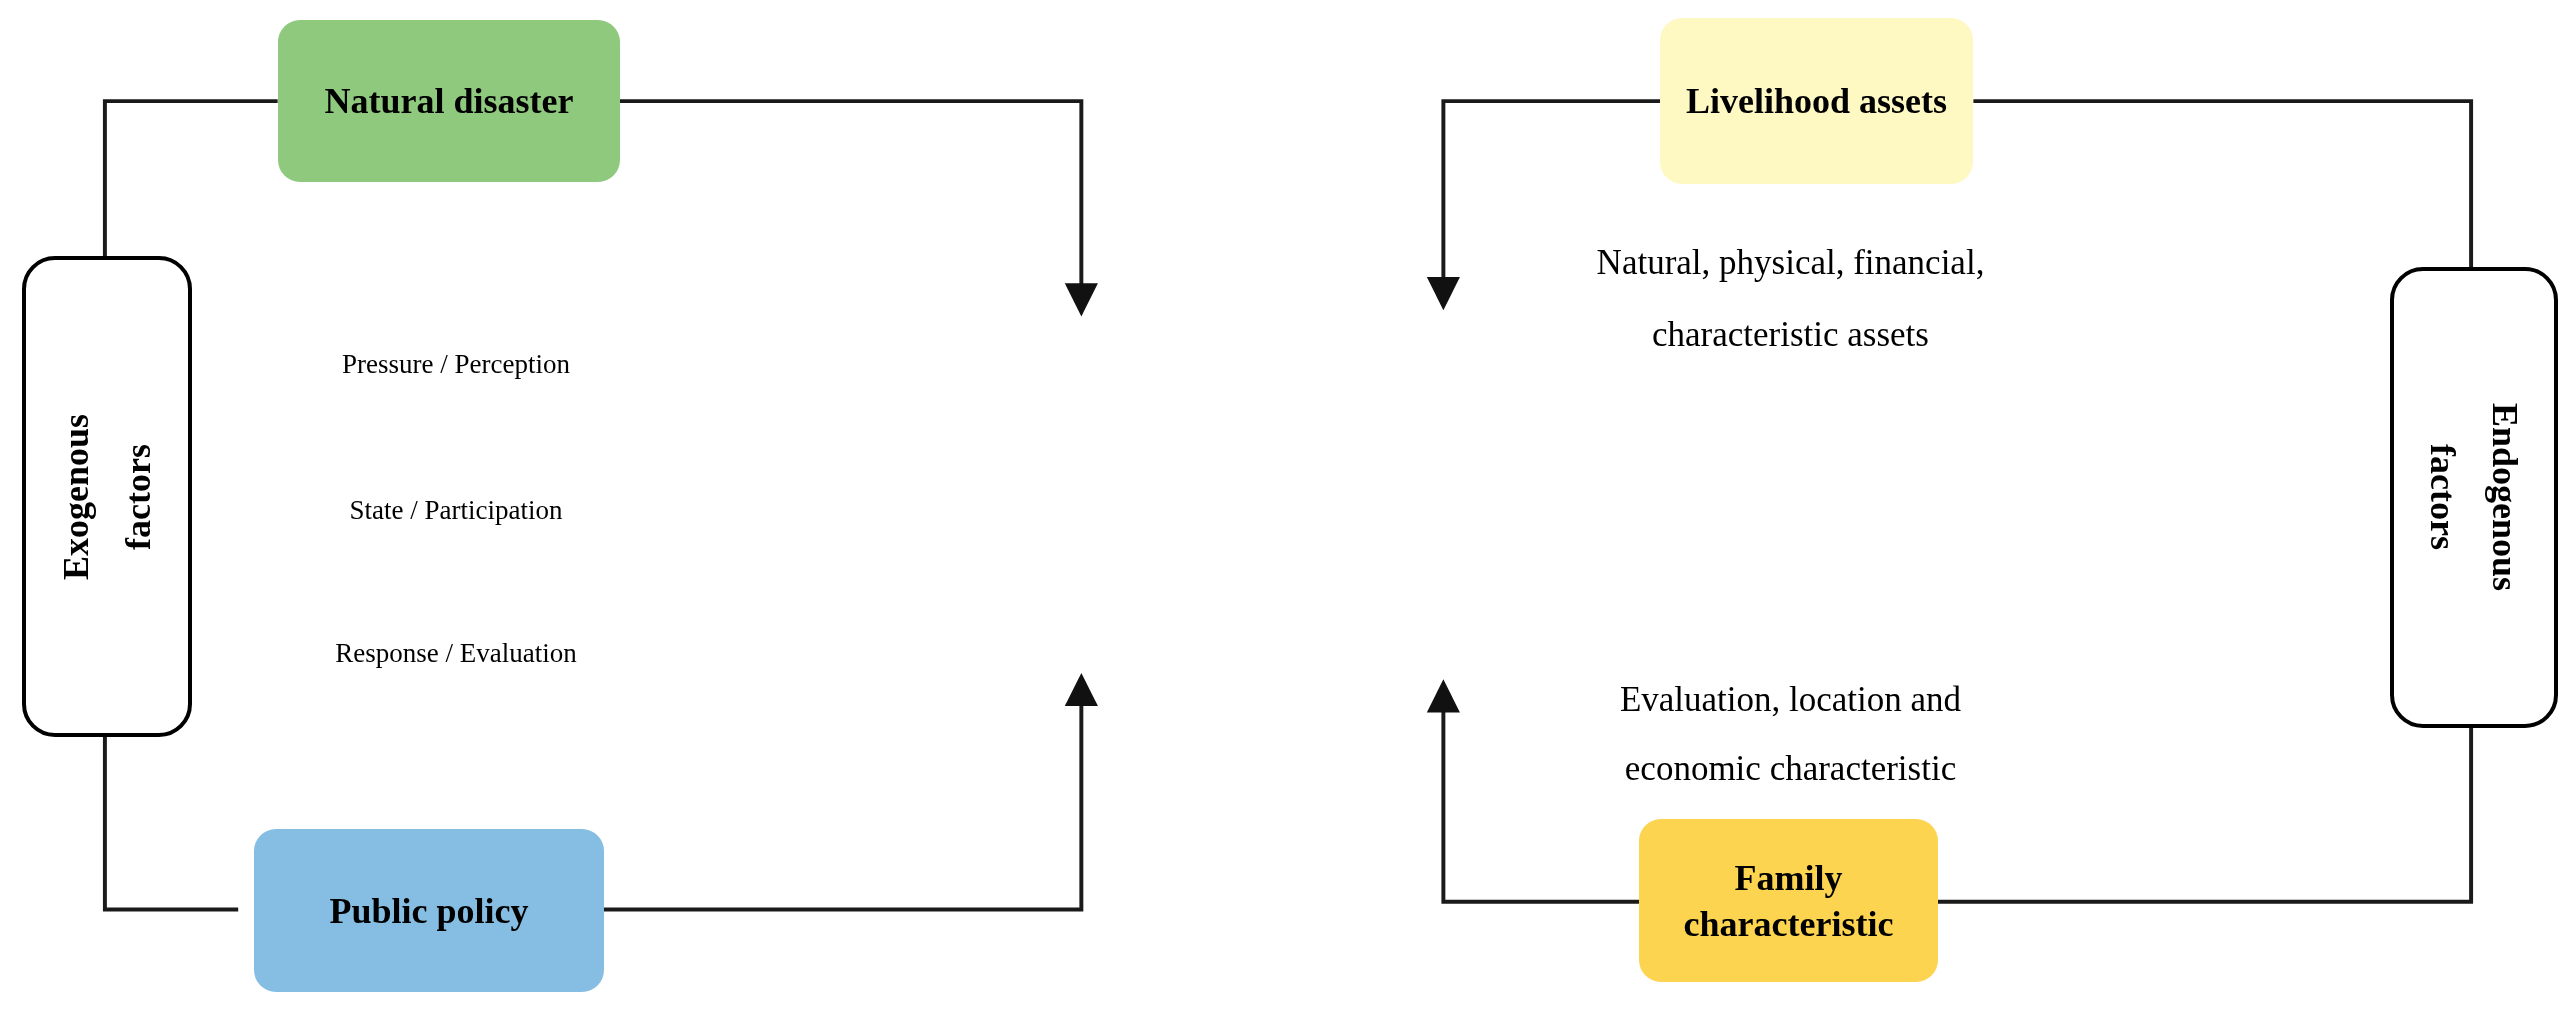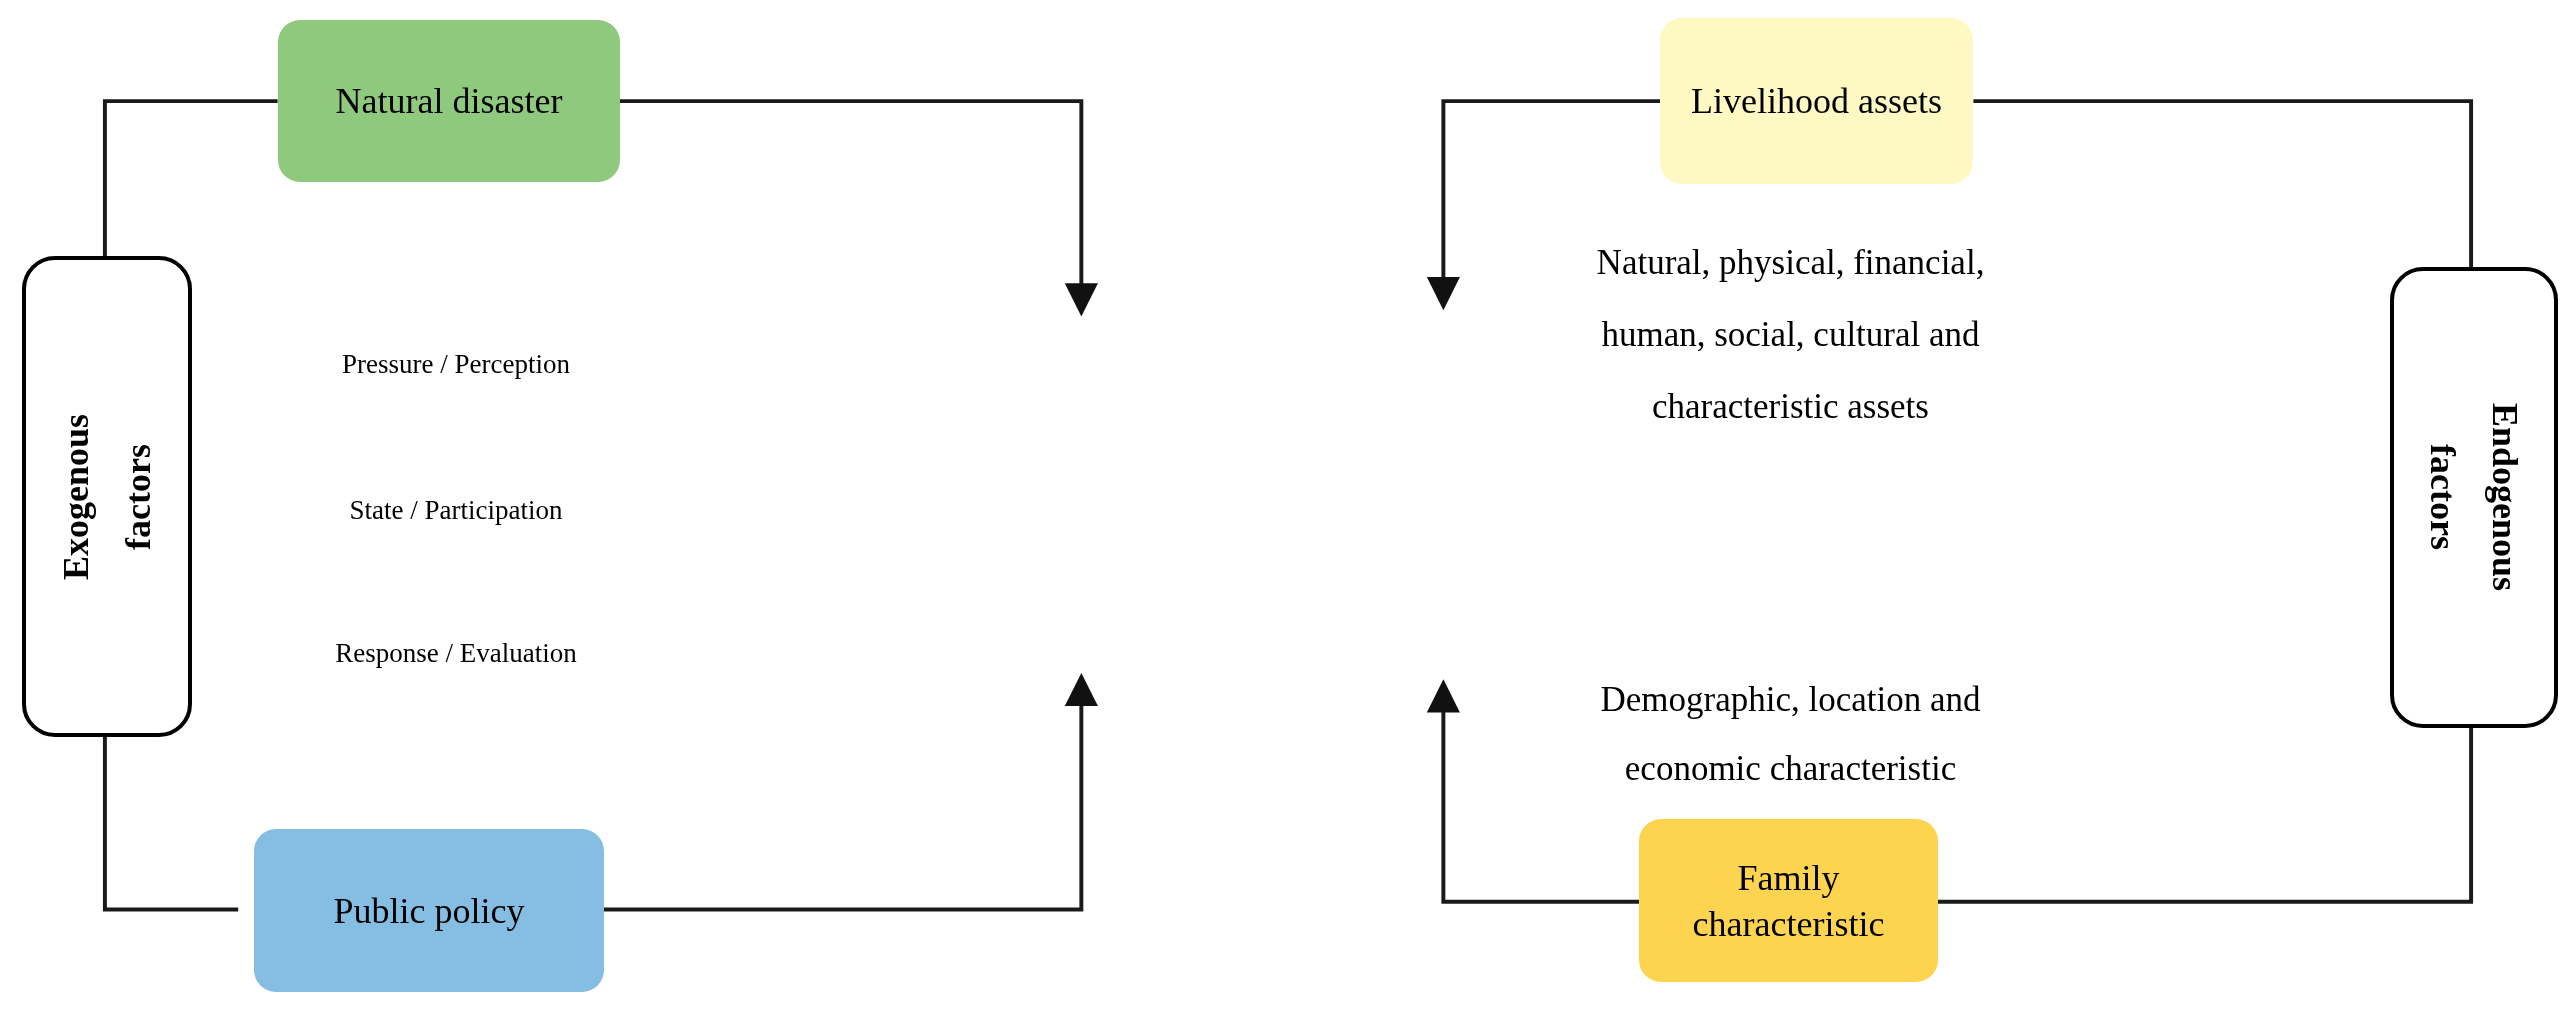--- a/index.html
+++ b/index.html
@@ -27,21 +27,21 @@
   polygon.arrow { fill: #111111; }
 
   .box {
     position: absolute;
     z-index: 2;
     display: flex;
     flex-direction: column;
     align-items: center;
     justify-content: center;
     text-align: center;
-    font-weight: normal;
+    font-weight: bold;
     font-size: 36px;
     line-height: 46px;
     border-radius: 22px;
   }
   #box-natural  { left: 278px;  top: 20px;   width: 342px; height: 162px; }
   #box-assets   { left: 1660px; top: 18px;   width: 313px; height: 166px; }
   #box-policy   { left: 254px;  top: 829px; width: 350px; height: 163px; }
   #box-family   { left: 1639px; top: 819px; width: 299px; height: 163px; }
 
   .sidebox {
@@ -157,23 +157,22 @@
     <div>characteristic</div>
   </div>
 
 
   <div class="left-item" id="left-item-0">Pressure / Perception</div>
   <div class="left-item" id="left-item-1">State / Participation</div>
   <div class="left-item" id="left-item-2">Response / Evaluation</div>
 
   <div class="note" id="note-assets">
     <div>Natural, physical, financial,</div>
-    <div>human, social, cultural and</div>
     <div>characteristic assets</div>
   </div>
 
   <div class="note" id="note-family">
-    <div>Demographic, location and</div>
+    <div>Evaluation, location and</div>
     <div>economic characteristic</div>
   </div>
 
 </div>
 
 
 </body></html>

